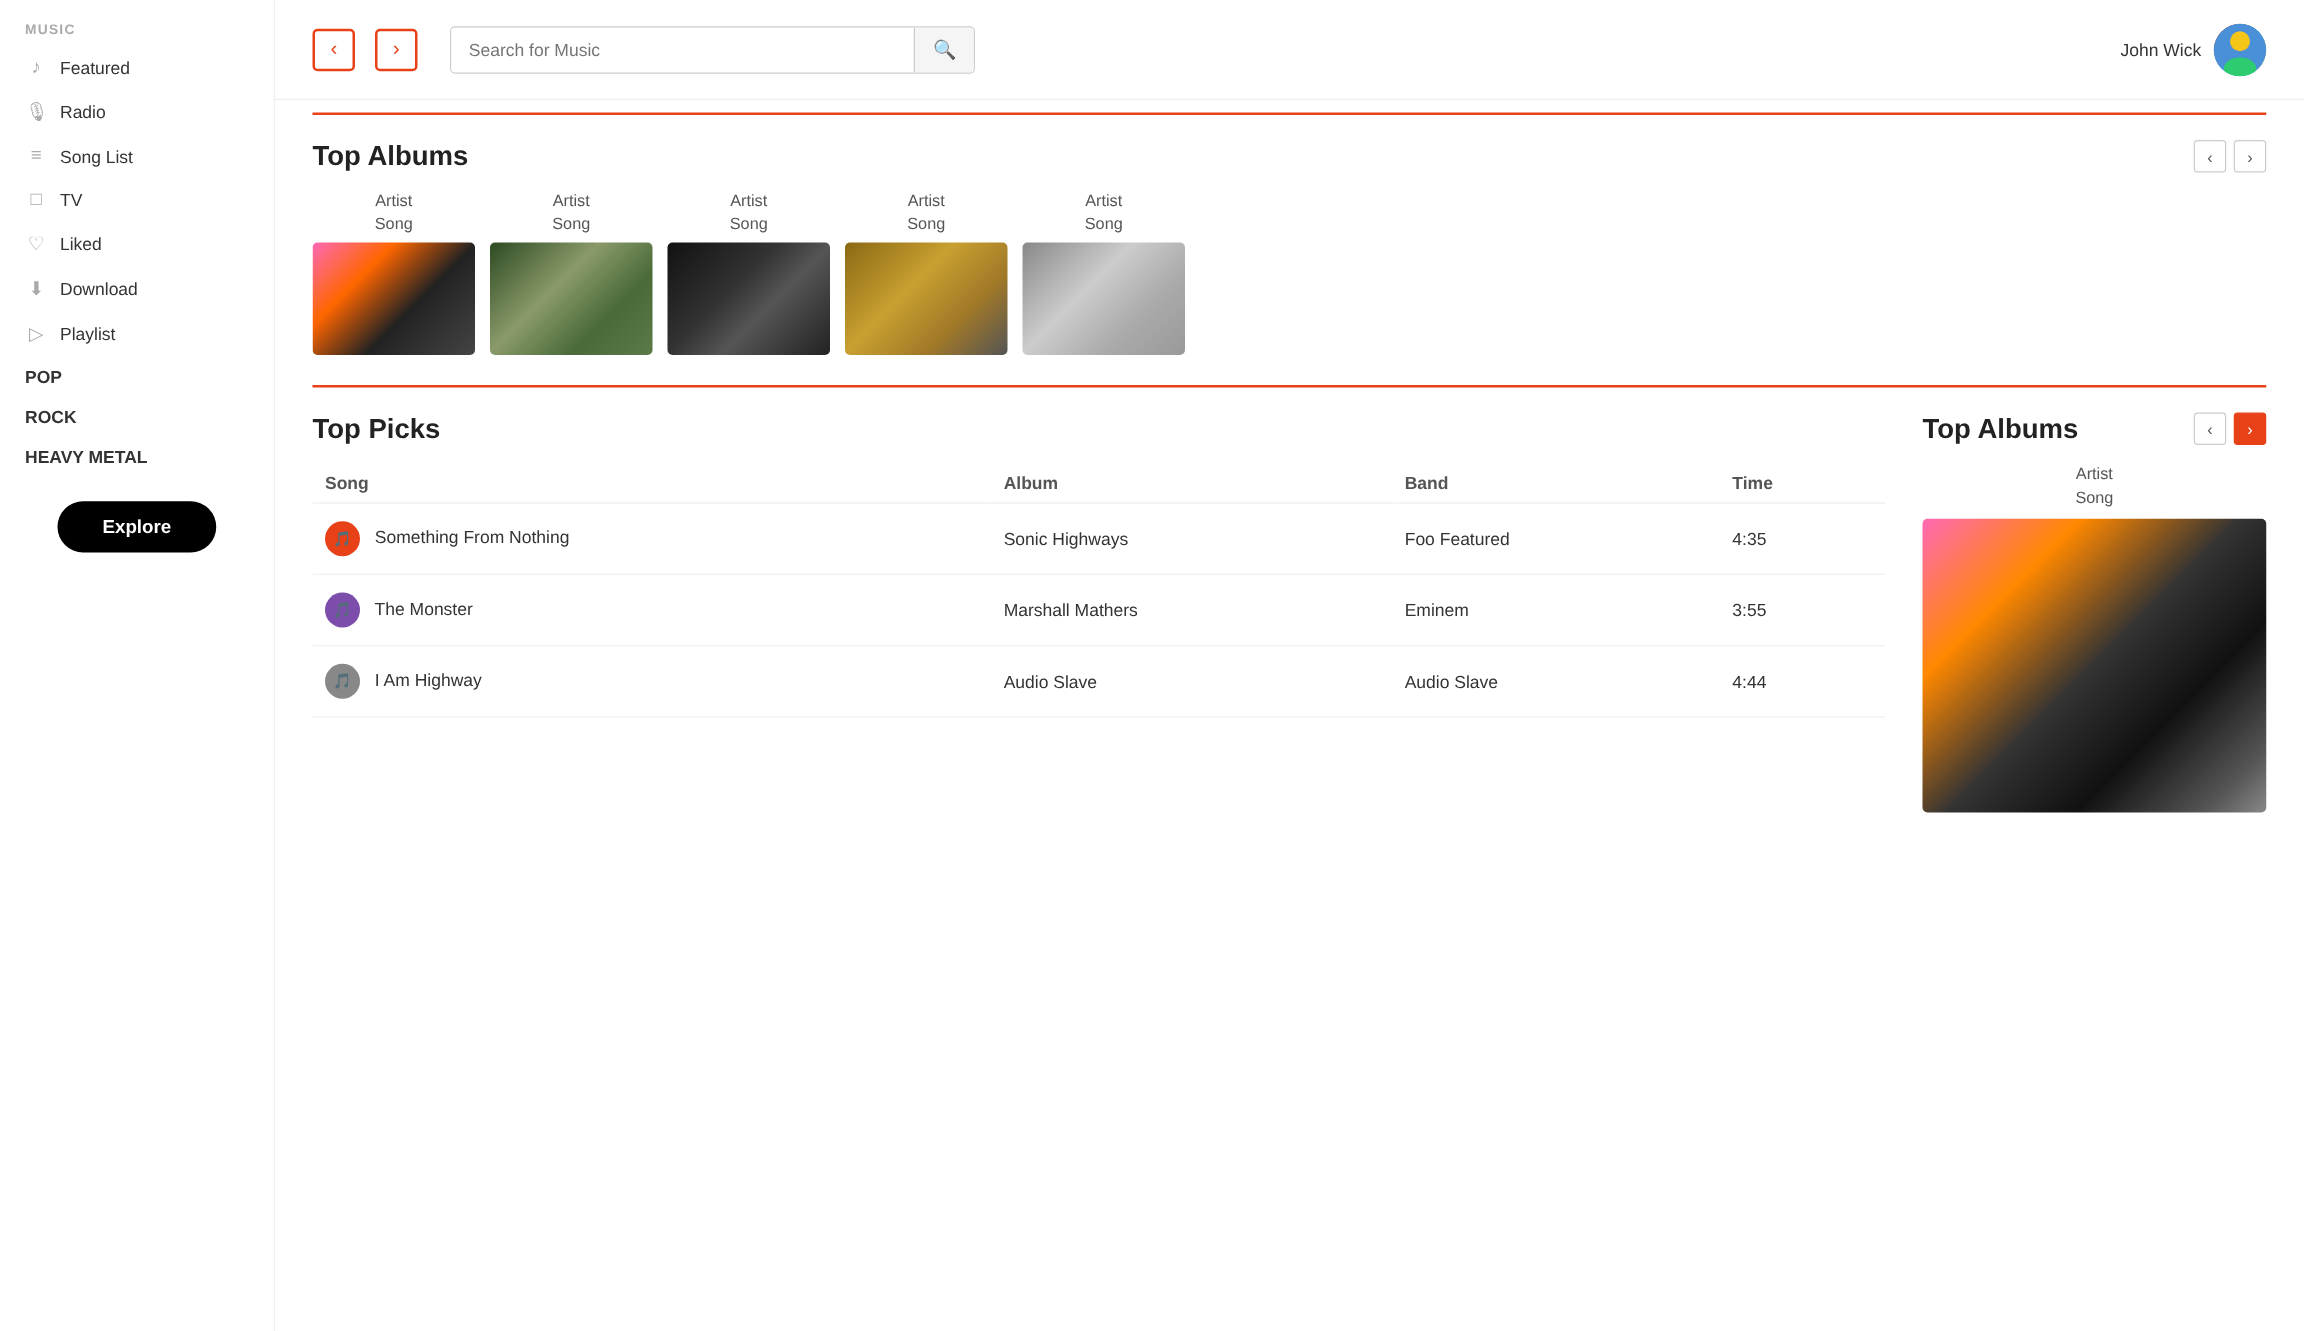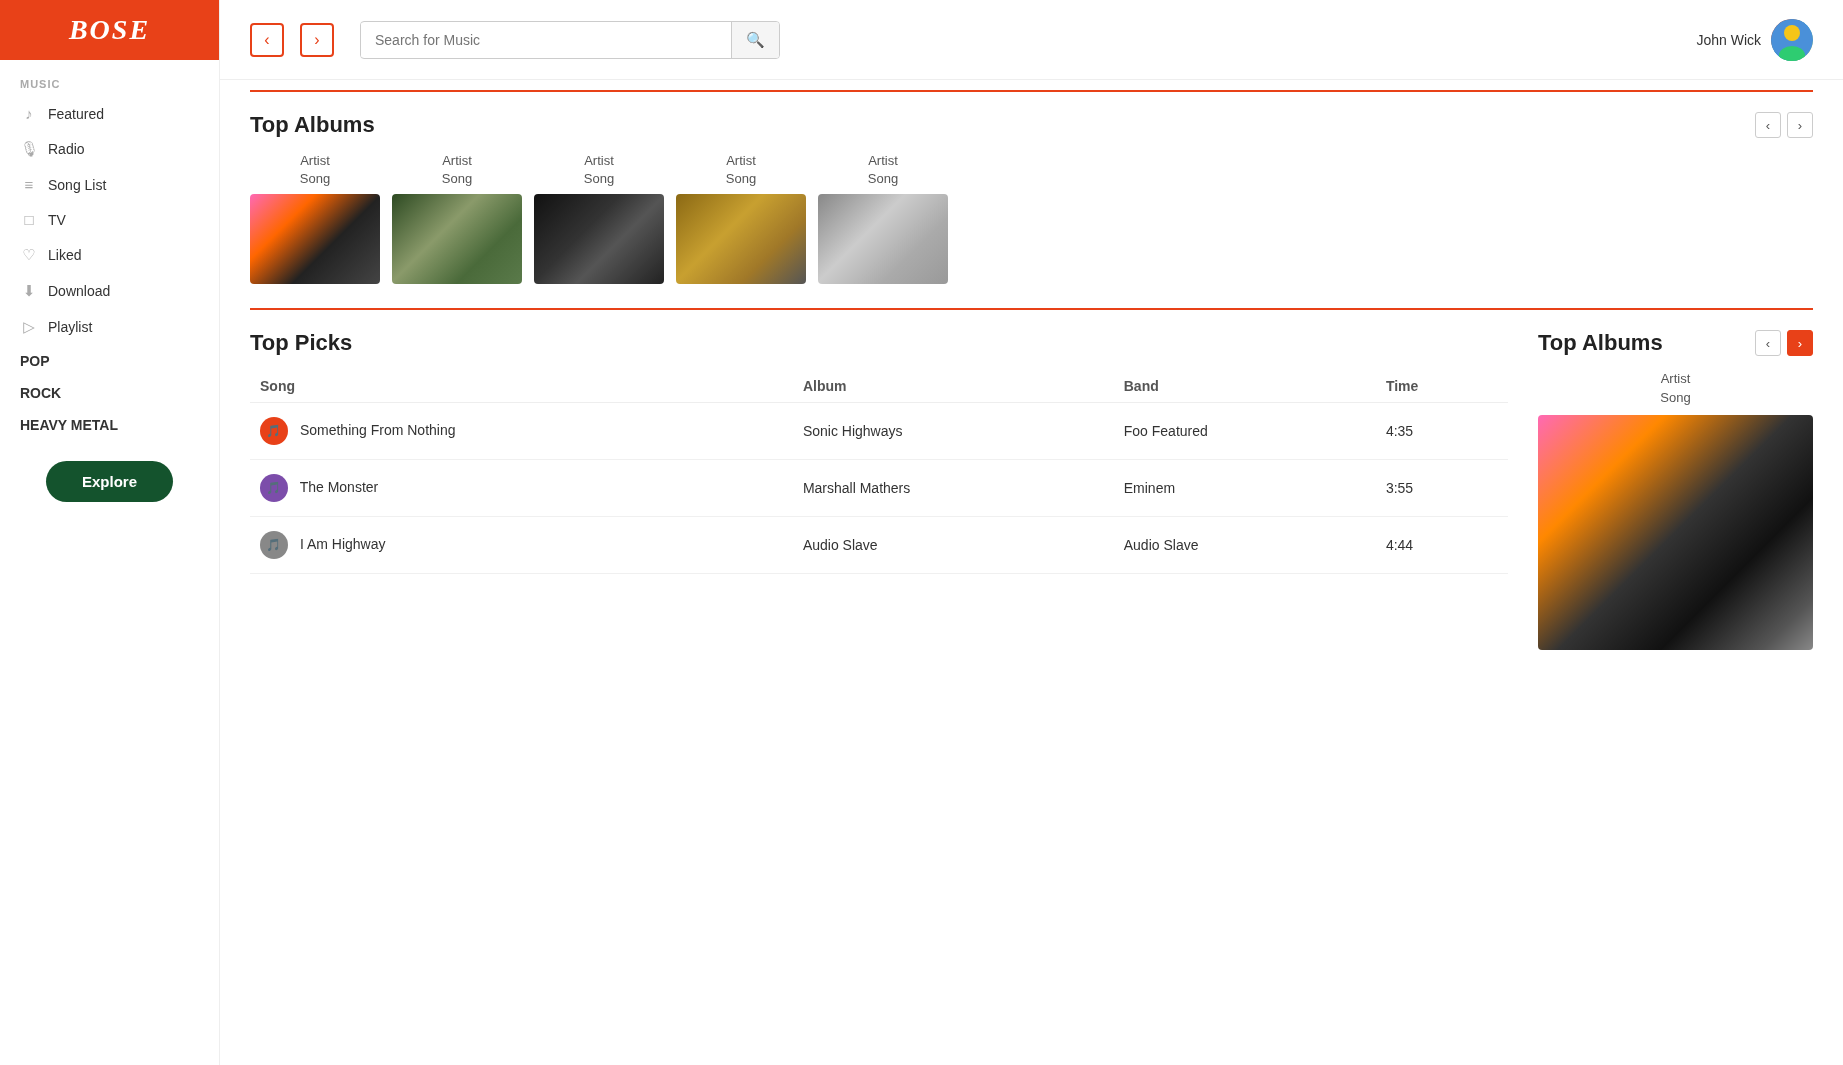--- a/index.html
+++ b/index.html
@@ -61,21 +61,21 @@
     .sidebar-genre {
       padding: 8px 20px;
       font-size: 14px;
       color: #333;
       font-weight: 600;
       cursor: pointer;
     }
     .explore-btn {
       margin: 20px auto;
       display: block;
-      background: #14532d;
+      background: #000000;
       color: #fff;
       border: none;
       border-radius: 25px;
       padding: 12px 36px;
       font-size: 15px;
       font-weight: bold;
       cursor: pointer;
     }
 
     
@@ -301,23 +301,20 @@
       width: 100%;
       height: 235px;
       border-radius: 4px;
       background: linear-gradient(135deg, #ff69b4 0%, #ff8800 25%, #333 50%, #111 70%, #555 90%, #888 100%);
     }
   </style>
 </head>
 <body>
 
 <aside class="sidebar">
-  <div class="sidebar-logo">
-    <span class="bose-logo">BOSE</span>
-  </div>
 
   <div class="sidebar-section-label">MUSIC</div>
 
   <div class="sidebar-item">
     <span class="icon">♪</span>
     <span>Featured</span>
   </div>
   <div class="sidebar-item">
     <span class="icon">🎙</span>
     <span>Radio</span>

